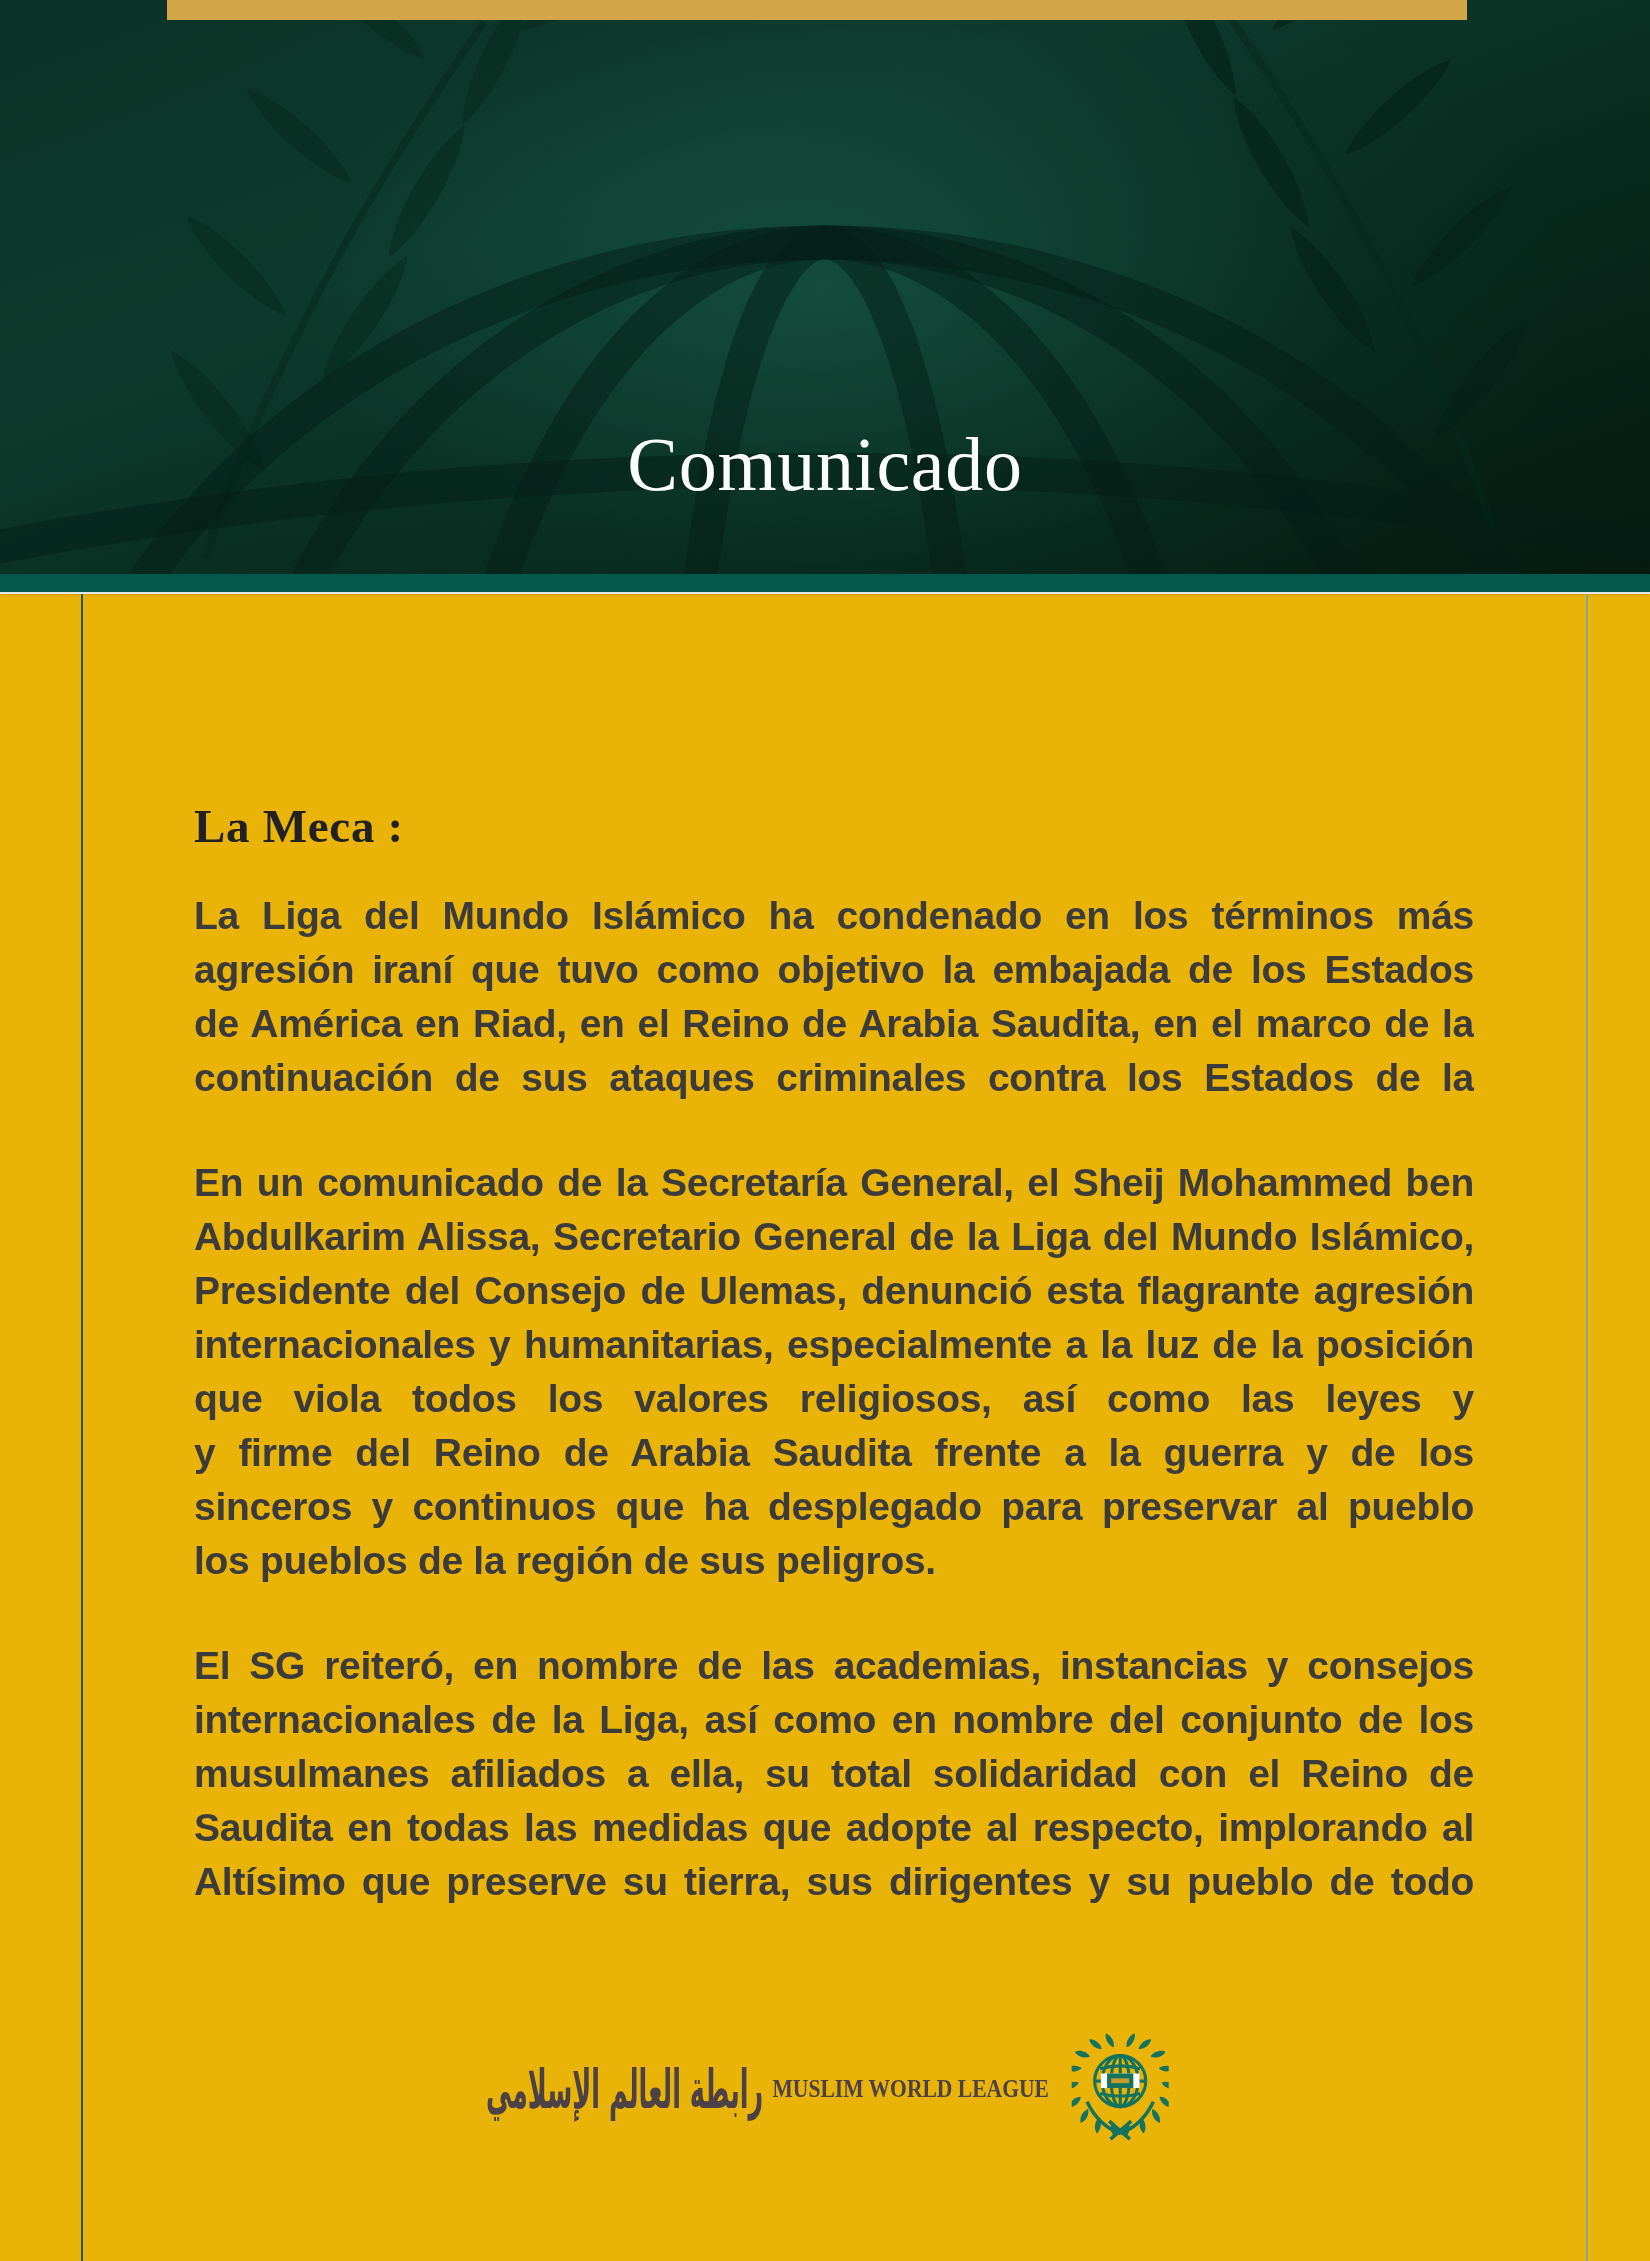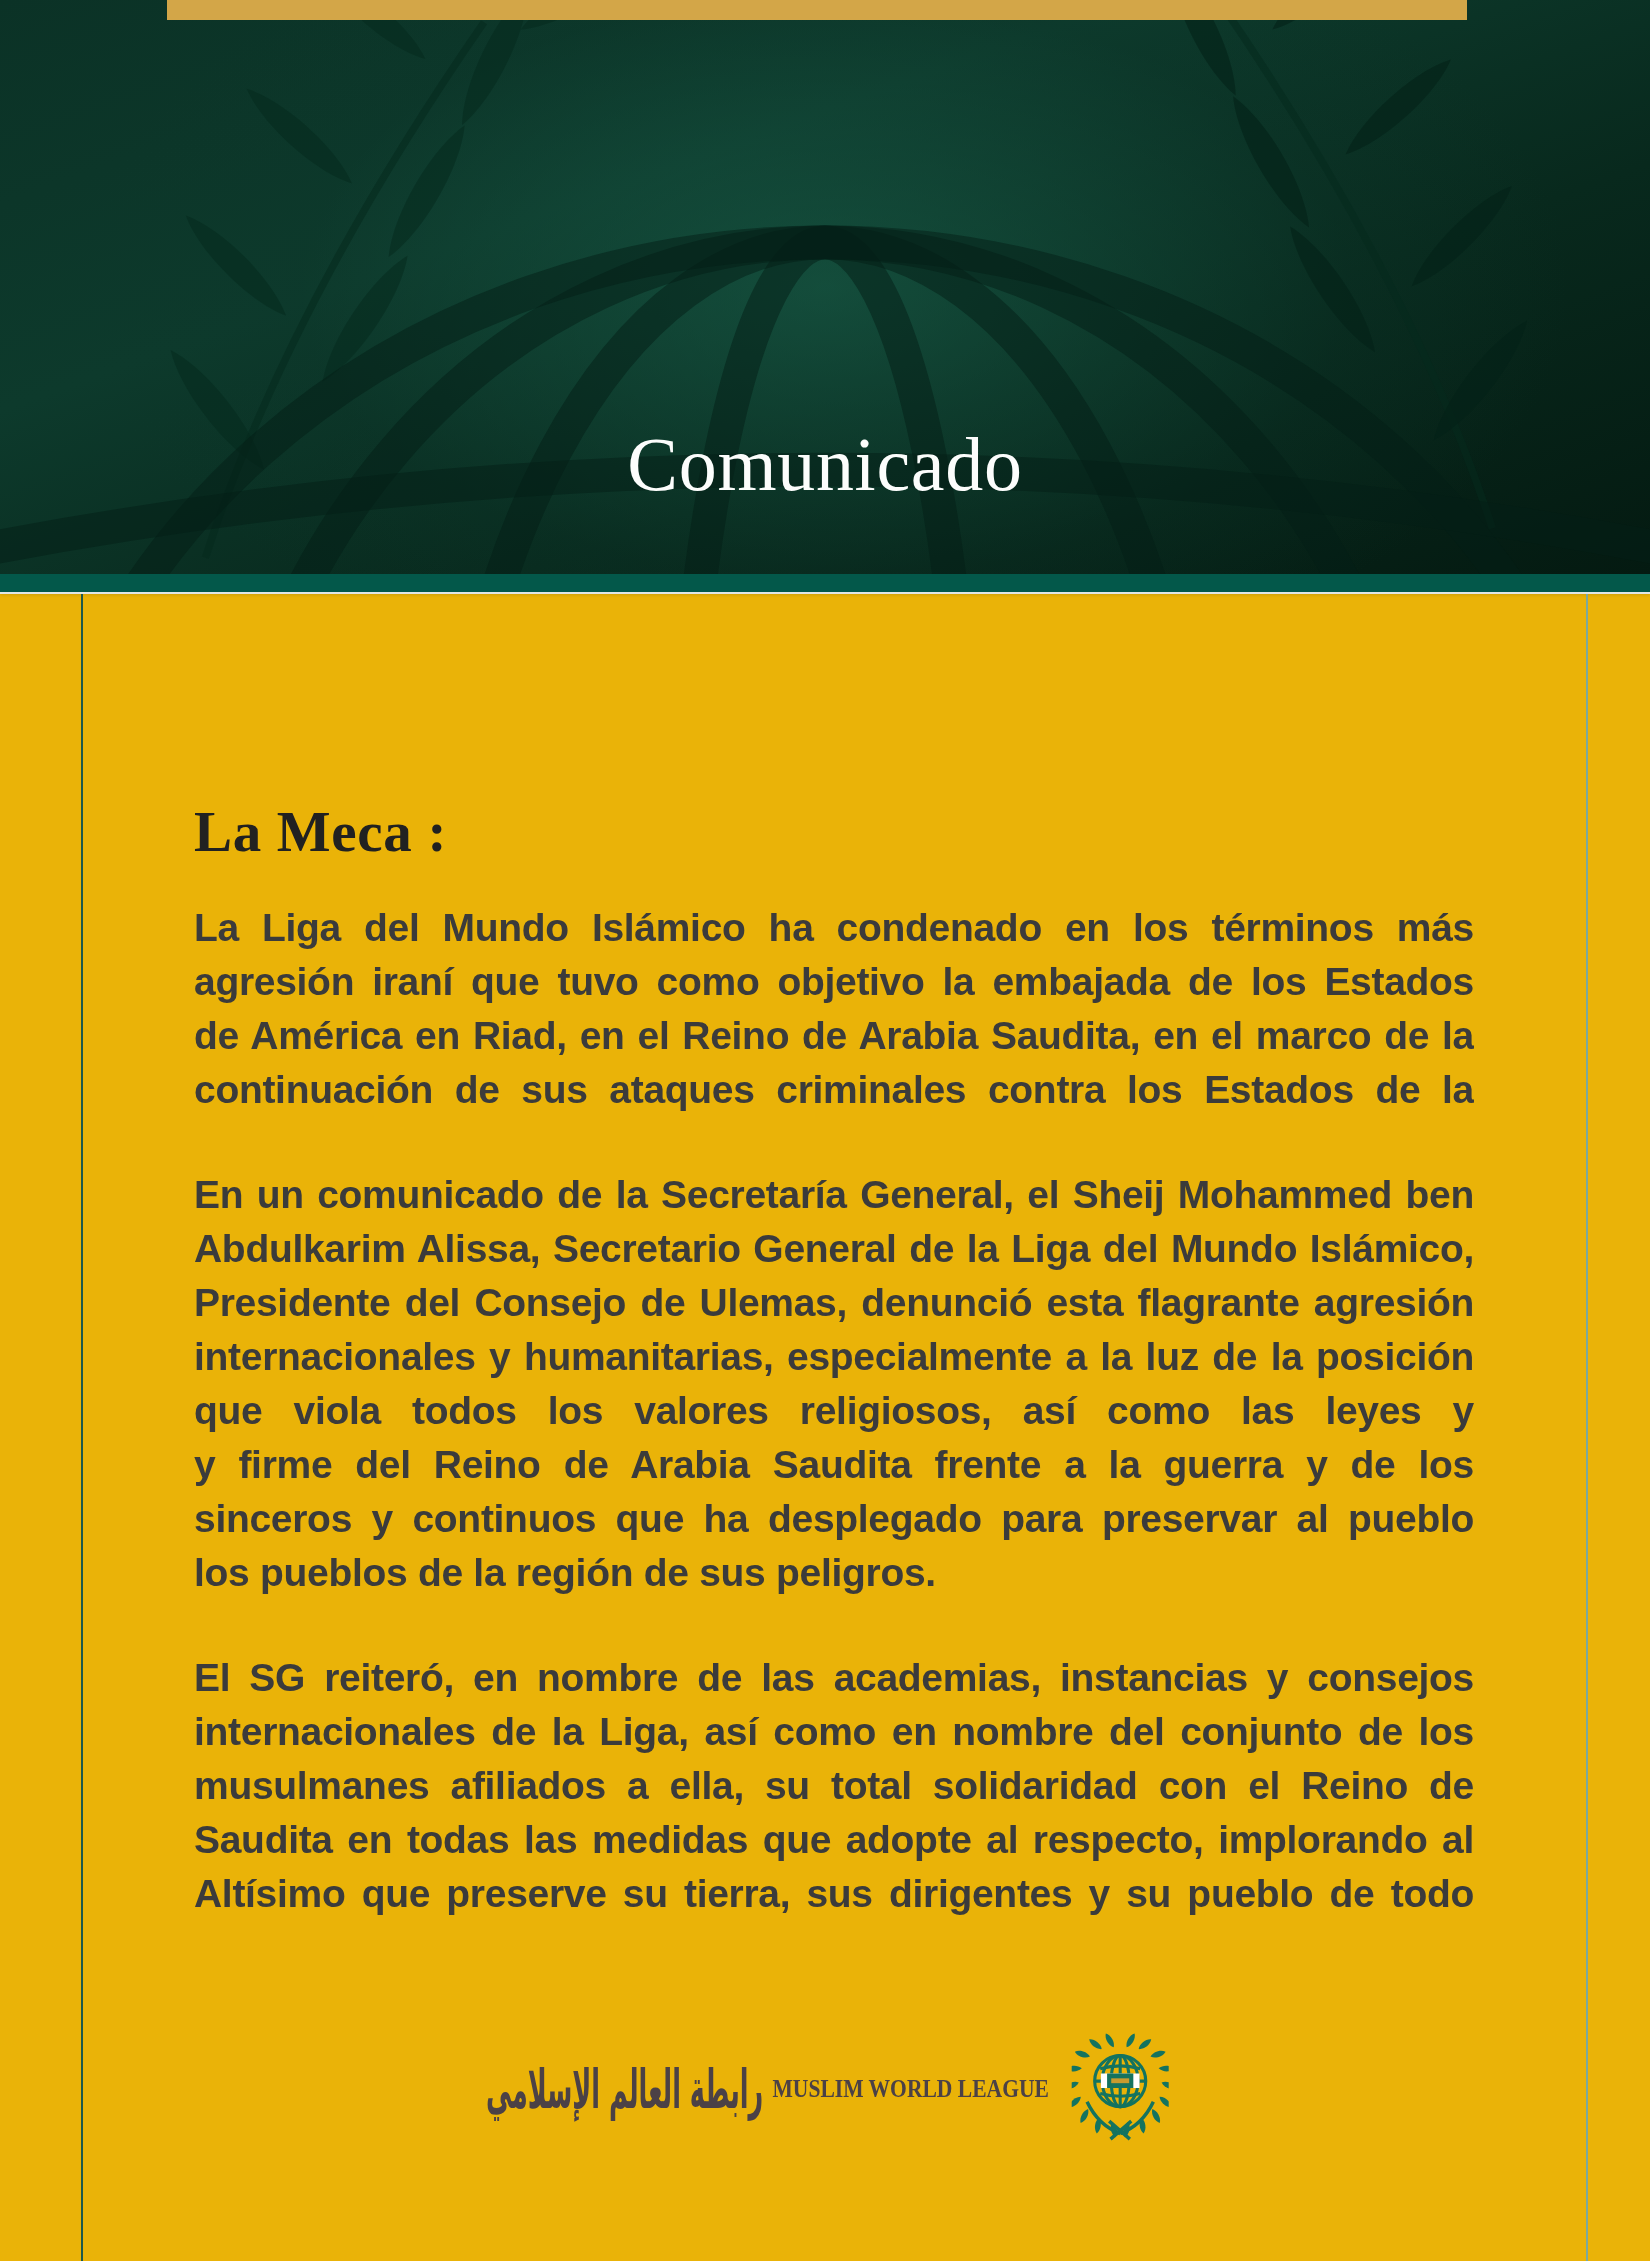--- a/index.html
+++ b/index.html
@@ -46,21 +46,21 @@
   .rule-right {
     position:absolute; left:1586px; top:594px; bottom:0; width:1.5px;
   }
 
   
   .content {
     position:absolute; left:194px; top:798px; width:1280px;
   }
   .meca-heading {
     font-family:"Liberation Serif", serif;
-    font-weight:700; font-size:57px; line-height:1.2;
+    font-weight:700; font-size:47px; line-height:1.2;
     color:#212121; margin:0 0 35px 0; letter-spacing:0.7px;
   }
   .paragraph { margin:0 0 51px 0; }
   .line {
     font-family:"Liberation Sans", sans-serif;
     font-weight:700; font-size:39px; line-height:54px;
     letter-spacing:-0.3px;
     color:#3b3b3b;
     text-align:justify; text-align-last:justify; text-justify:inter-word;
     white-space:normal; overflow:hidden; height:54px;

